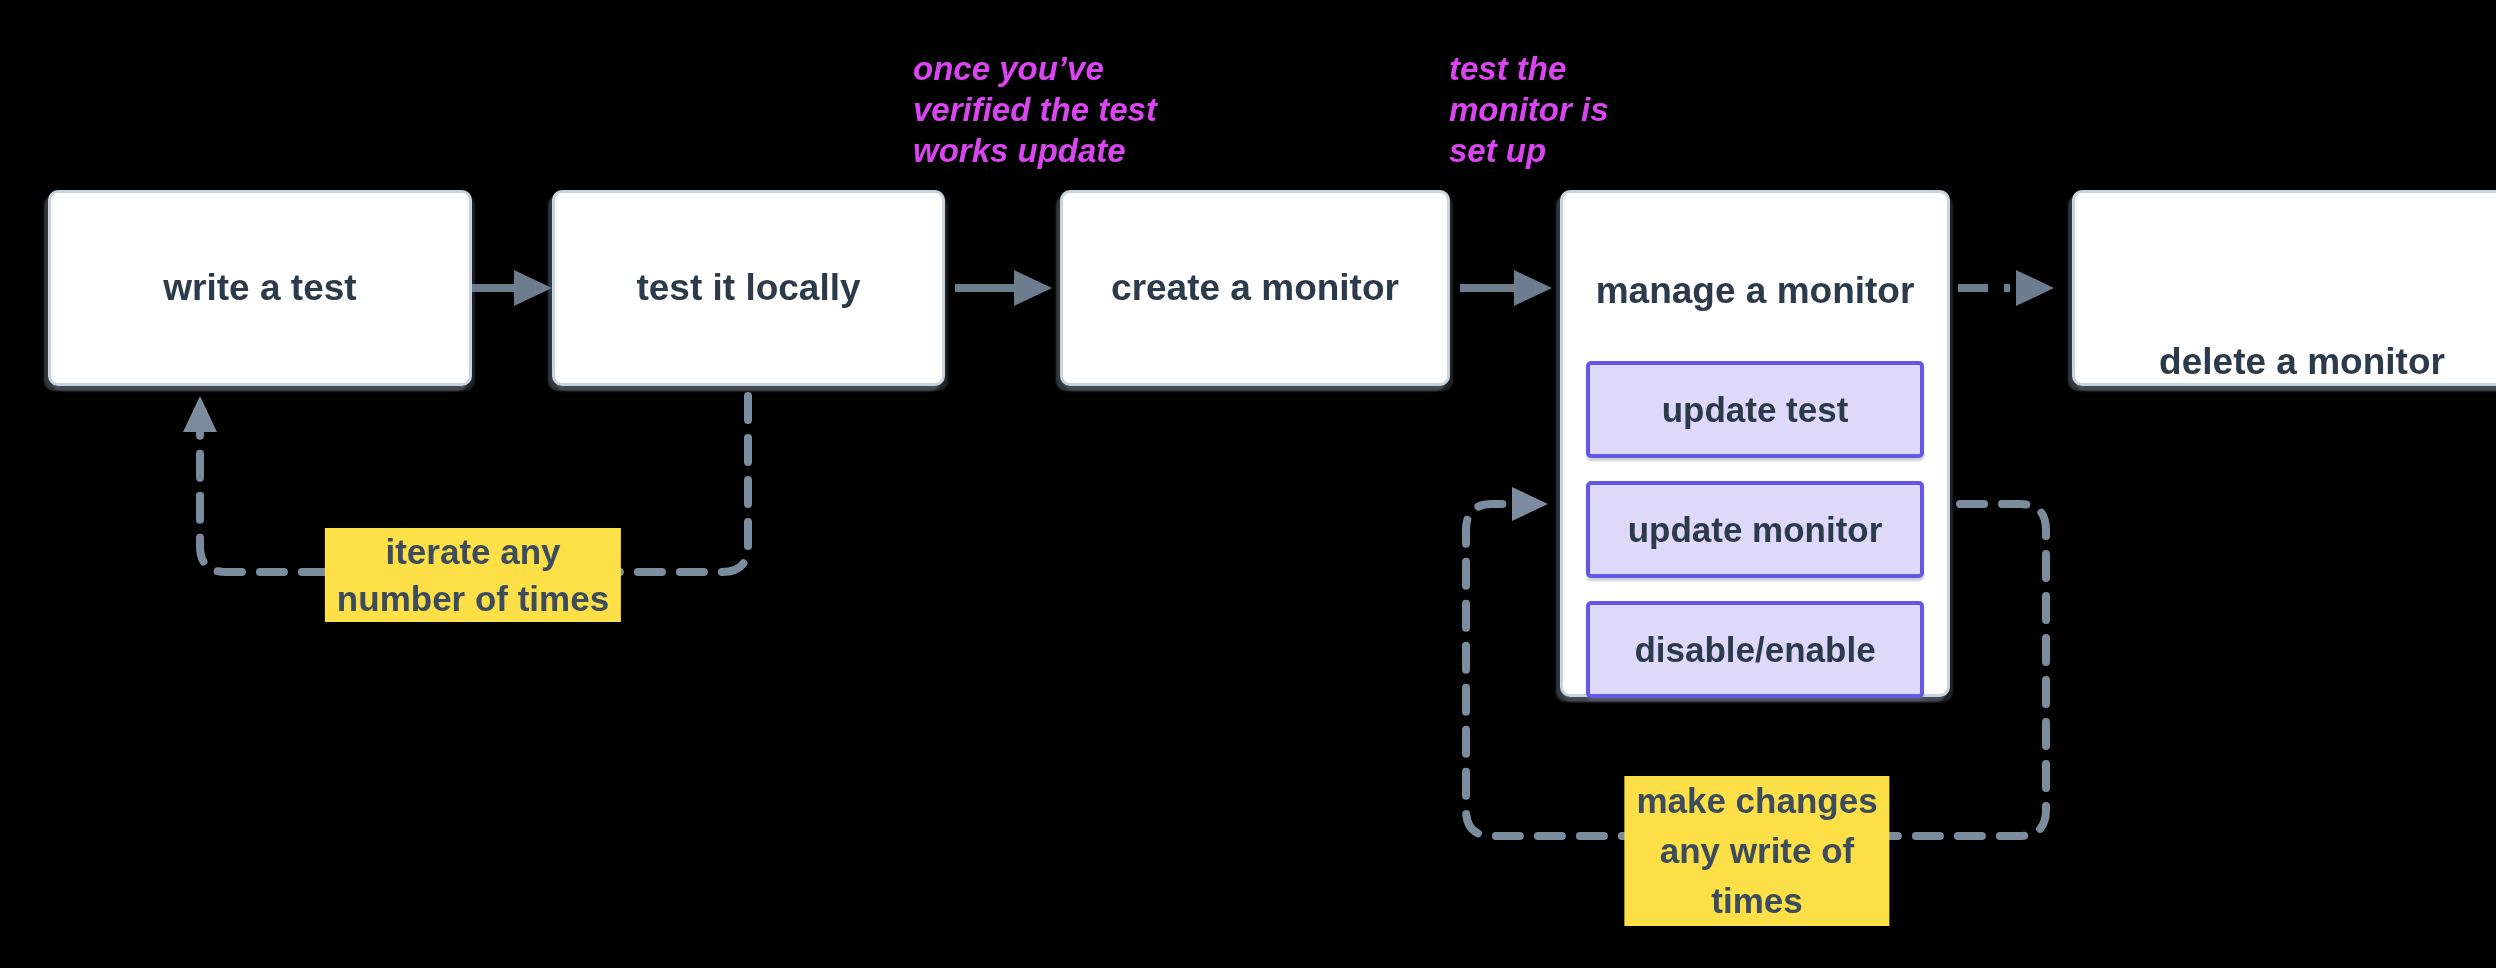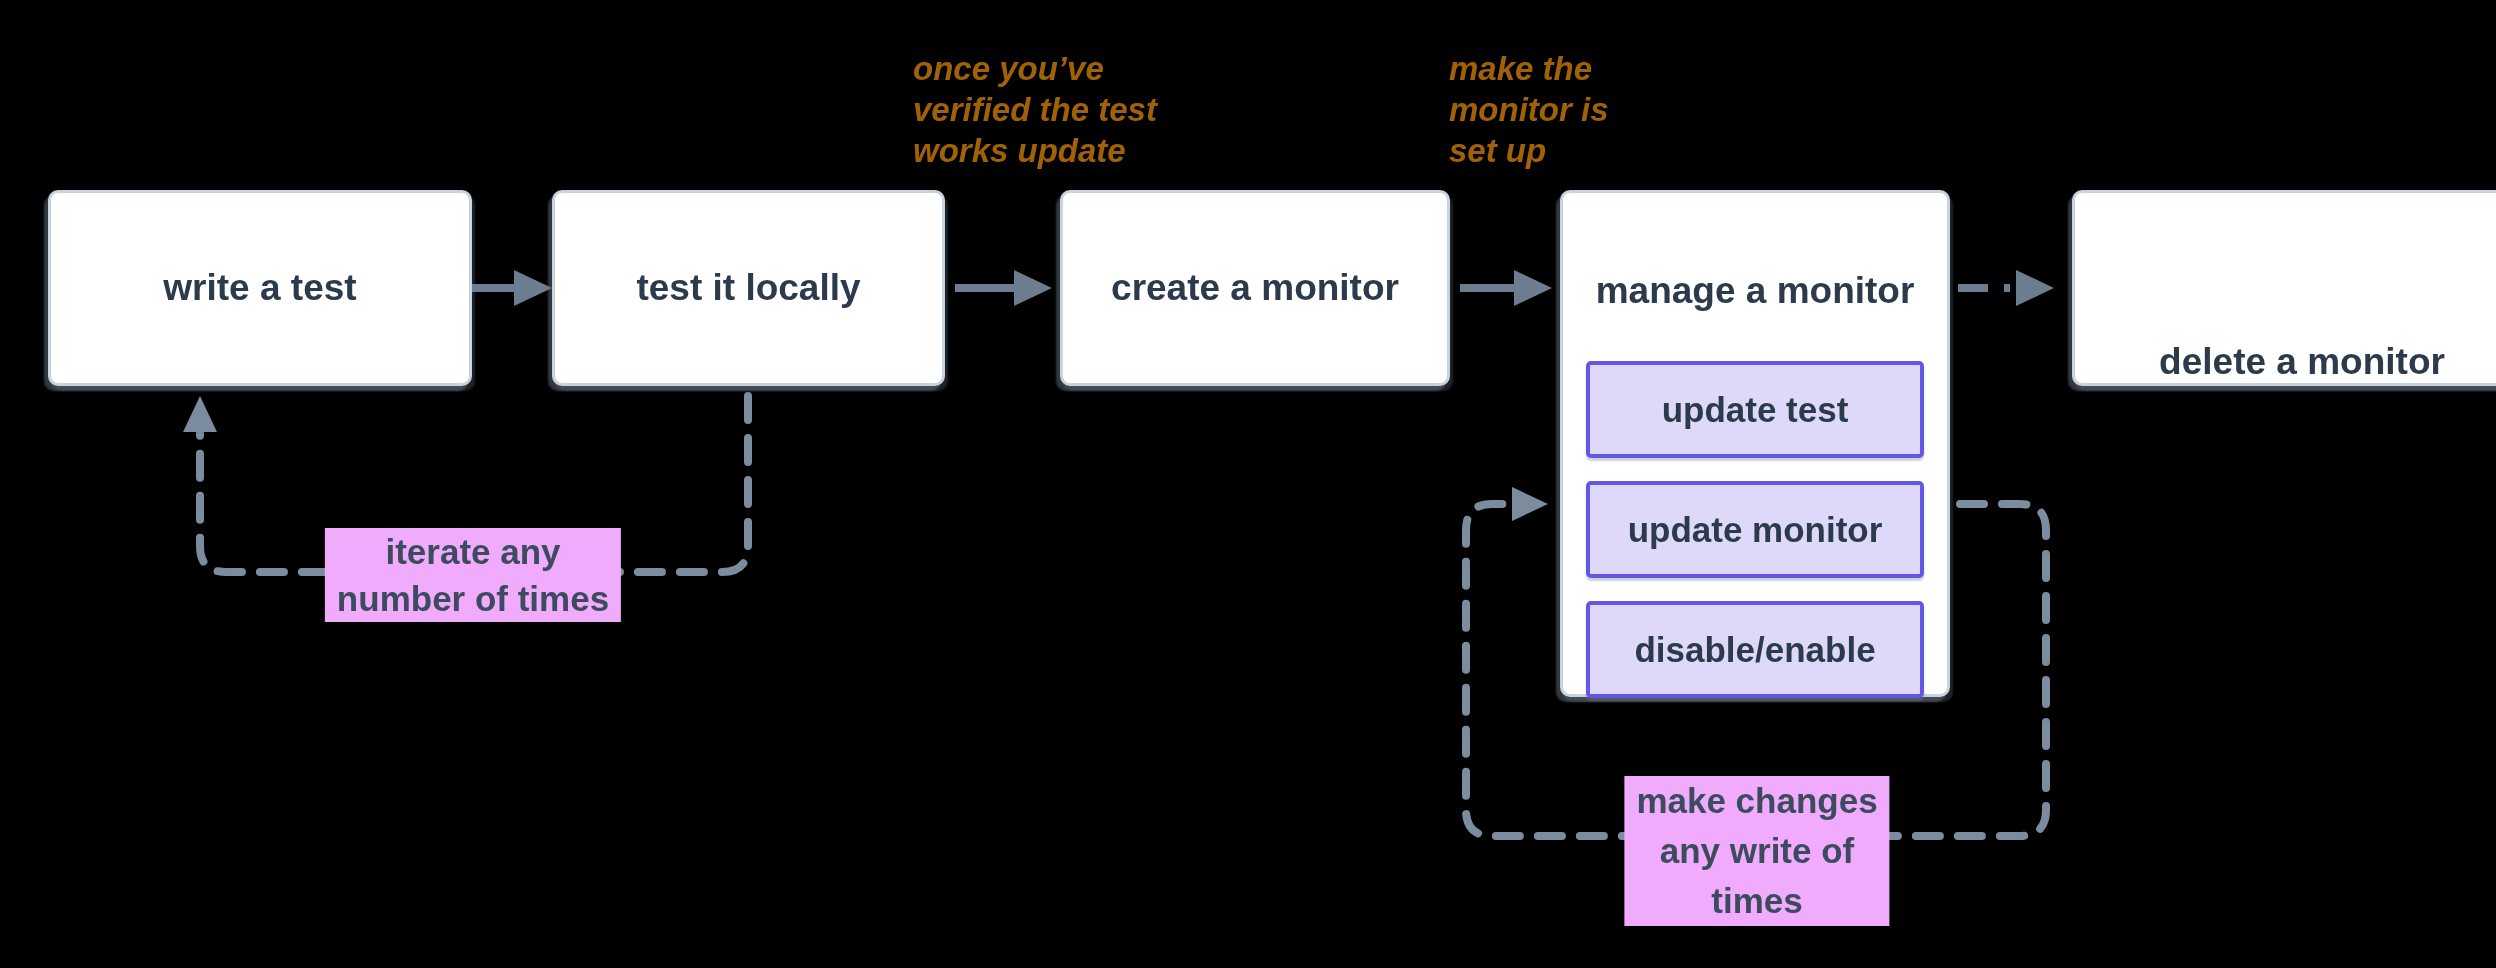--- a/index.html
+++ b/index.html
@@ -36,35 +36,35 @@
     background:#ded9f8;
     border:4px solid #6457e3;
     border-radius:5px;
     display:flex;align-items:center;justify-content:center;
     font-size:35px;font-weight:600;color:#2c3b4c;
     box-shadow:0 3px 2px rgba(110,124,140,.35);
     white-space:nowrap;
   }
   .note{
     position:absolute;
-    color:#a16207;
+    color:#d946ef;
     font-size:33px;
     font-style:italic;
     font-weight:600;
     line-height:41px;
     white-space:nowrap;
   }
   .loop-label{
     position:absolute;
     transform:translateX(-50%);
     color:#3c4c5e;
     font-size:35px;
     font-weight:700;
     text-align:center;
-    background:#f0abfc;
+    background:#fde047;
     padding:0 12px;
     white-space:nowrap;
     z-index:3;
   }
   #loop1-label{left:473px;top:528px;line-height:47px;}
   #loop2-label{left:1757px;top:776px;line-height:50px;}
 
   #node-write{left:48px;top:190px;width:424px;height:196px;}
   #node-test{left:552px;top:190px;width:393px;height:196px;}
   #node-create{left:1060px;top:190px;width:390px;height:196px;}
@@ -146,21 +146,21 @@
     <span class="node-label">delete a monitor</span>
   </div>
 
   <div class="note" style="left:913px;top:48px;">
     <div>once you’ve</div>
     <div>verified the test</div>
     <div>works update</div>
   </div>
 
   <div class="note" style="left:1449px;top:48px;">
-    <div>make the</div>
+    <div>test the</div>
     <div>monitor is</div>
     <div>set up</div>
   </div>
 
   <div class="loop-label" id="loop1-label">
     <div>iterate any</div>
     <div>number of times</div>
   </div>
 
   <div class="loop-label" id="loop2-label">

